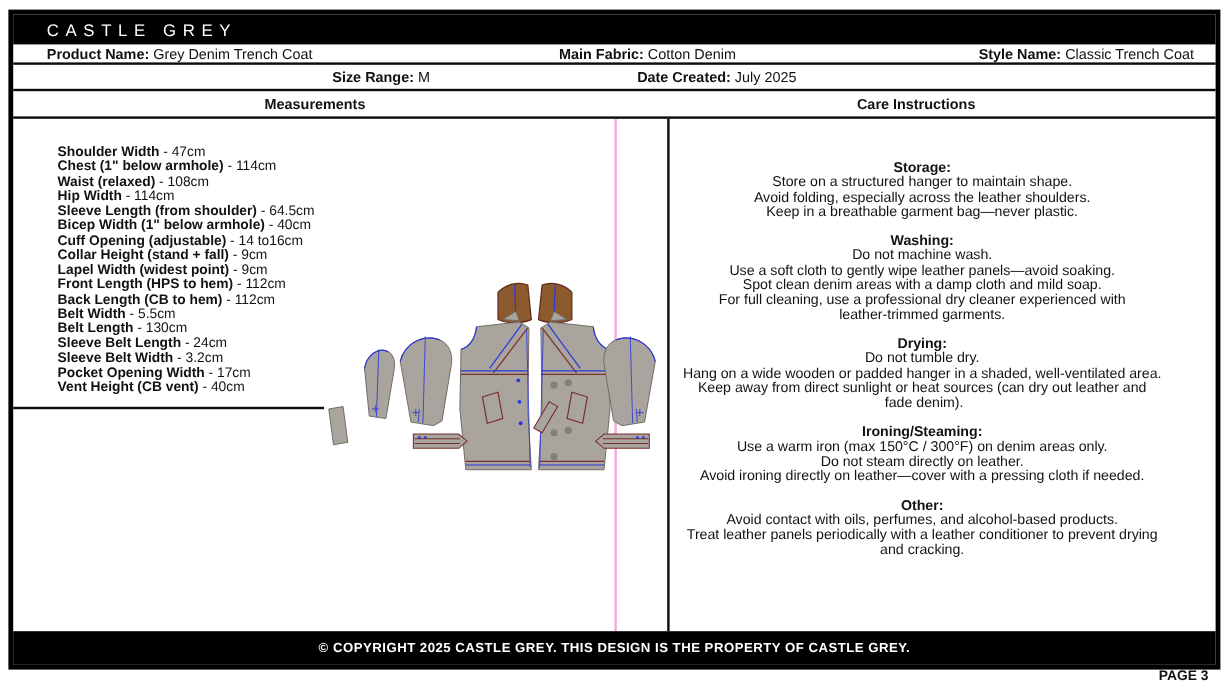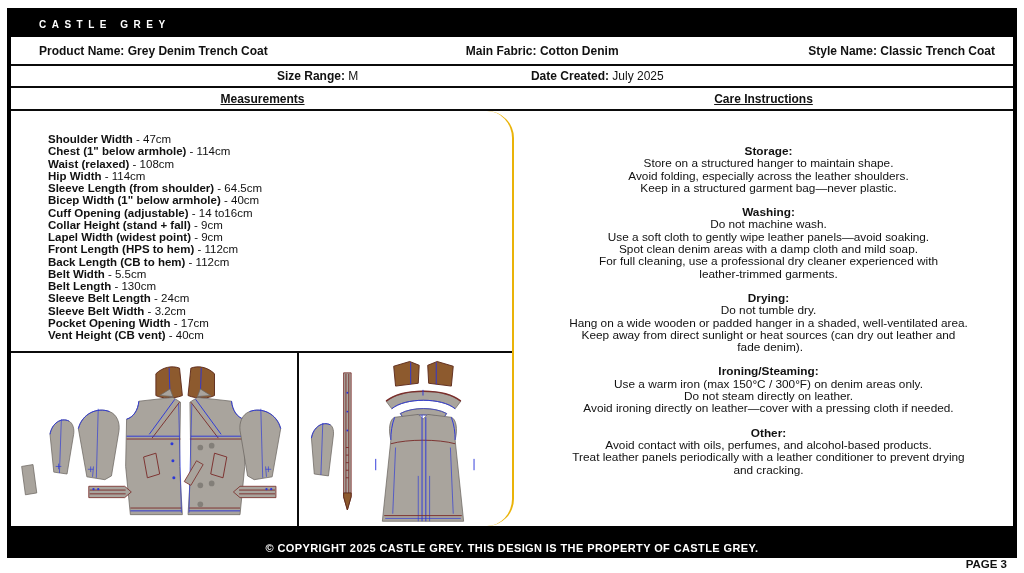--- a/index.html
+++ b/index.html
@@ -8,47 +8,47 @@
     --leather-brown:#8d5a2e; --ink:#111111;
   }
   *{margin:0;padding:0;box-sizing:border-box;}
   html,body{width:1024px;height:573px;overflow:hidden;background:#ffffff;
     font-family:"Liberation Sans", sans-serif;color:var(--ink);}
   .page{position:relative;width:1024px;height:573px;}
   .frame{position:absolute;left:7px;top:8px;width:1010px;height:550px;
     border:4px solid var(--frame);background:#fff;display:flex;flex-direction:column;}
   .brandbar{height:25px;background:var(--header-bg);color:var(--header-text);
     display:flex;align-items:center;padding-left:28px;flex:0 0 auto;}
-  .brandbar .brand{font-weight:bold;font-size:10px;letter-spacing:5.5px;}
+  .brandbar .brand{font-weight:normal;font-size:14px;letter-spacing:5.5px;}
   .row{border-bottom:2px solid #0b0b0b;font-size:12px;flex:0 0 auto;position:relative;}
-  .row1{height:29px;display:grid;grid-template-columns:43% 34% 23%;align-items:center;font-weight:bold;}
+  .row1{height:17px;display:grid;grid-template-columns:43% 34% 23%;align-items:center;}
   .row1 .c1{padding-left:28px;}
   .row1 .c2{padding-left:24px;}
   .row1 .c3{text-align:right;padding-right:18px;}
   .row2{height:22px;text-align:center;}
   .row2 .sr{position:absolute;left:30.6%;top:50%;transform:translate(-50%,-50%);white-space:nowrap;}
   .row2 .dc{position:absolute;left:48.3%;top:50%;transform:translateY(-50%);white-space:nowrap;padding-left:36px;}
-  .row3{height:23px;display:flex;align-items:center;font-weight:bold;text-decoration:underline;}
+  .row3{height:23px;display:flex;align-items:center;font-weight:bold;}
   .row3 .h-left{width:50.2%;text-align:center;}
   .row3 .h-right{flex:1;text-align:center;}
   .content{flex:1;display:flex;min-height:0;}
-  .half-left{width:50.2%;border-right:2px solid #eab308;display:flex;flex-direction:column;min-width:0;border-radius:27px;}
+  .half-left{width:50.2%;border-right:2px solid #f9a8d4;display:flex;flex-direction:row;min-width:0;}
   .half-right{flex:1;padding:34px 10px 0 20px;min-width:0;}
   .meas-block{height:242px;border-bottom:2px solid #0b0b0b;padding:22px 8px 0 37px;flex:0 0 auto;overflow:hidden;}
   .m-row{font-size:11.5px;line-height:12.25px;white-space:nowrap;}
   .m-row b{font-weight:bold;}
   .illus{flex:1;display:flex;min-height:0;}
   .illus-left{width:288px;border-right:2px solid #0b0b0b;flex:0 0 auto;}
   .illus-right{flex:1;}
   .illus svg{display:block;width:100%;height:100%;}
   .care-sec{margin-bottom:12px;text-align:center;}
   .care-head{font-weight:bold;font-size:11.8px;line-height:12.3px;}
   .care-line{font-size:11.8px;line-height:12.3px;white-space:pre-wrap;}
   .footerbar{height:28px;background:var(--header-bg);color:var(--header-text);
-    display:flex;align-items:flex-end;justify-content:center;flex:0 0 auto;}
+    display:flex;align-items:center;justify-content:center;flex:0 0 auto;}
   .footerbar .copy{font-weight:bold;font-size:11px;letter-spacing:0.4px;}
   .pagenum{position:absolute;right:17px;top:558px;font-weight:bold;font-size:11.5px;}
   
   .p-grey{fill:var(--denim-grey);stroke:#6d6862;stroke-width:0.8;}
   .p-grey-m{fill:var(--denim-grey);stroke:var(--stitch-maroon);stroke-width:0.9;}
   .p-brown{fill:var(--leather-brown);stroke:#5e2b1d;stroke-width:1;}
   .l-blue{stroke:var(--seam-blue);fill:none;stroke-width:1;}
   .l-blue-t{stroke:var(--seam-blue);fill:none;stroke-width:0.7;}
   .l-maroon{stroke:var(--stitch-maroon);fill:none;stroke-width:1;}
   .l-maroon-k{stroke:var(--stitch-maroon);fill:none;stroke-width:1.7;}
@@ -259,21 +259,21 @@
 
         </div>
       </div>
 
       <div class="half-right">
         <div>
             <div class="care-sec">
               <div class="care-head">Storage:</div>
               <div class="care-line">Store on a structured hanger to maintain shape.</div>
               <div class="care-line">Avoid folding, especially across the leather shoulders.</div>
-              <div class="care-line">Keep in a structured garment bag—never plastic.</div>
+              <div class="care-line">Keep in a breathable garment bag—never plastic.</div>
             </div>
             <div class="care-sec">
               <div class="care-head">Washing:</div>
               <div class="care-line">Do not machine wash.</div>
               <div class="care-line">Use a soft cloth to gently wipe leather panels—avoid soaking.</div>
               <div class="care-line">Spot clean denim areas with a damp cloth and mild soap.</div>
               <div class="care-line">For full cleaning, use a professional dry cleaner experienced with</div>
               <div class="care-line">leather-trimmed garments.</div>
             </div>
             <div class="care-sec">

